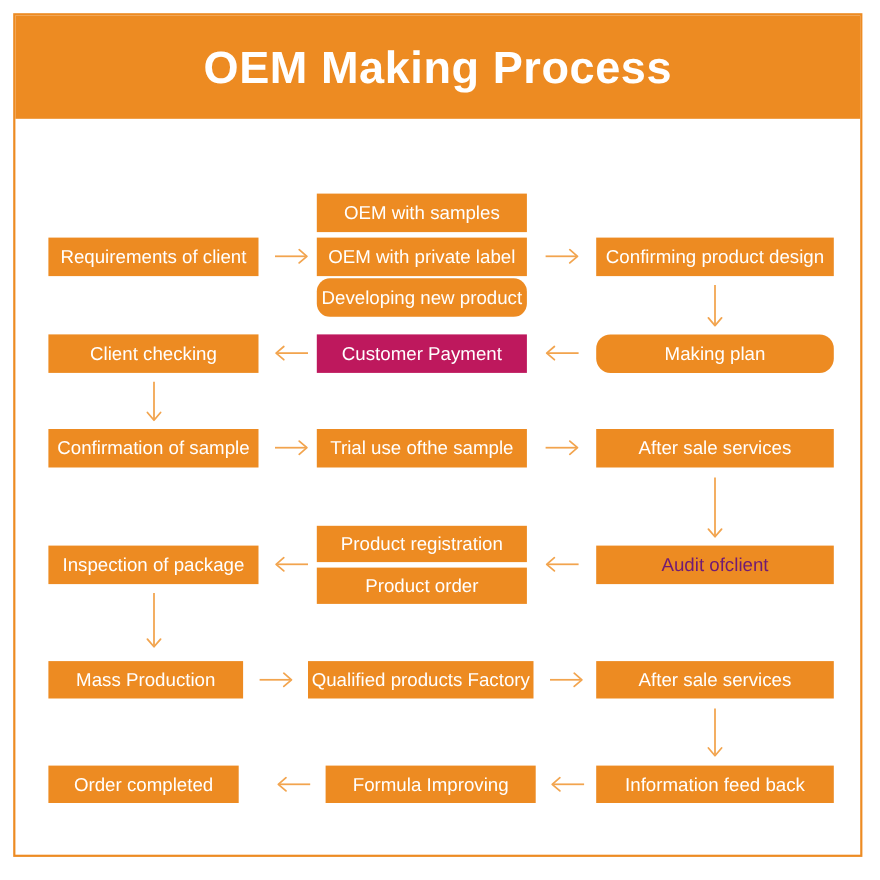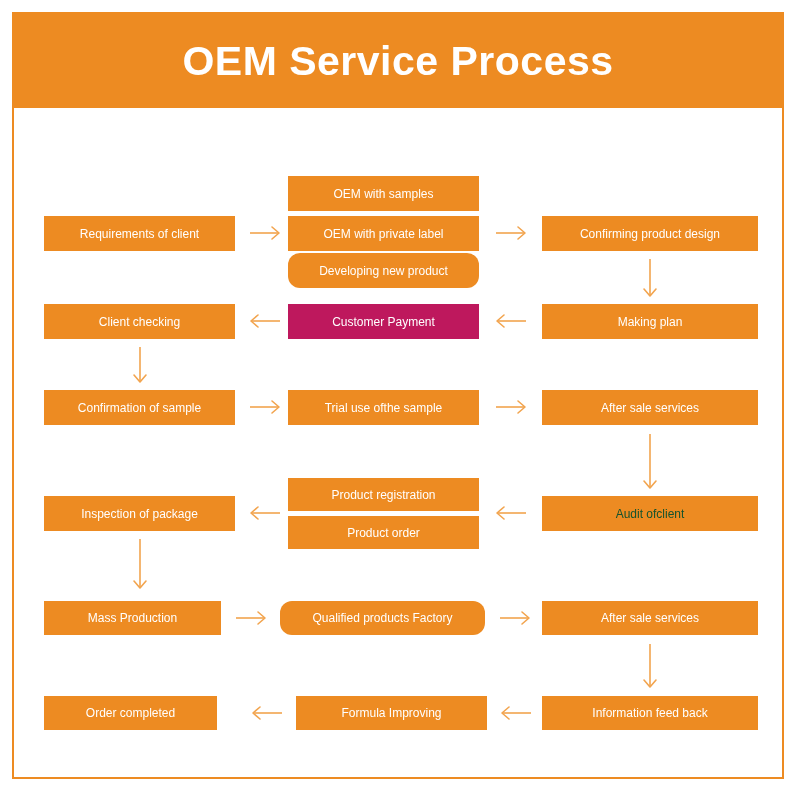--- a/index.html
+++ b/index.html
@@ -57,21 +57,21 @@
     height: 800px;
   }
 
   .node {
     position: absolute;
     background: #ED8B22;
     color: #ffffff;
     display: flex;
     align-items: center;
     justify-content: center;
-    font-size: 12px;
+    font-size: 17px;
     font-weight: 400;
     line-height: 1;
     text-align: center;
     box-sizing: border-box;
     padding: 0 6px;
     white-space: nowrap;
     font-family: "Liberation Sans", sans-serif;
   }
 
   
@@ -81,41 +81,41 @@
   }
   .arrow svg { display: block; overflow: visible; }
 </style>
 </head>
 <body>
 
 <div id="poster">
 </div>
 
 <div id="header-banner">
-  <div id="header-title">OEM Service Process</div>
+  <div id="header-title">OEM Making Process</div>
 </div>
 
 <div id="flow">
     <div class="node" style="left: 44px; top: 216px; width: 191px; height: 35px; background: rgb(237, 139, 34); color: rgb(255, 255, 255);">Requirements of client</div>
     <div class="node" style="left: 288px; top: 176px; width: 191px; height: 35px; background: rgb(237, 139, 34); color: rgb(255, 255, 255);">OEM with samples</div>
     <div class="node" style="left: 288px; top: 216px; width: 191px; height: 35px; background: rgb(237, 139, 34); color: rgb(255, 255, 255);">OEM with private label</div>
     <div class="node" style="left: 288px; top: 253px; width: 191px; height: 35px; background: rgb(237, 139, 34); color: rgb(255, 255, 255); border-radius: 12px;">Developing new product</div>
     <div class="node" style="left: 542px; top: 216px; width: 216px; height: 35px; background: rgb(237, 139, 34); color: rgb(255, 255, 255);">Confirming product design</div>
     <div class="node" style="left: 44px; top: 304px; width: 191px; height: 35px; background: rgb(237, 139, 34); color: rgb(255, 255, 255);">Client checking</div>
     <div class="node" style="left: 288px; top: 304px; width: 191px; height: 35px; background: #be185d; color: rgb(255, 255, 255);">Customer Payment</div>
-    <div class="node" style="left: 542px; top: 304px; width: 216px; height: 35px; background: rgb(237, 139, 34); color: rgb(255, 255, 255);">Making plan</div>
+    <div class="node" style="left: 542px; top: 304px; width: 216px; height: 35px; background: rgb(237, 139, 34); color: rgb(255, 255, 255); border-radius: 13px;">Making plan</div>
     <div class="node" style="left: 44px; top: 390px; width: 191px; height: 35px; background: rgb(237, 139, 34); color: rgb(255, 255, 255);">Confirmation of sample</div>
     <div class="node" style="left: 288px; top: 390px; width: 191px; height: 35px; background: rgb(237, 139, 34); color: rgb(255, 255, 255);">Trial use ofthe sample</div>
     <div class="node" style="left: 542px; top: 390px; width: 216px; height: 35px; background: rgb(237, 139, 34); color: rgb(255, 255, 255);">After sale services</div>
     <div class="node" style="left: 44px; top: 496px; width: 191px; height: 35px; background: rgb(237, 139, 34); color: rgb(255, 255, 255);">Inspection of package</div>
     <div class="node" style="left: 288px; top: 478px; width: 191px; height: 33px; background: rgb(237, 139, 34); color: rgb(255, 255, 255);">Product registration</div>
     <div class="node" style="left: 288px; top: 516px; width: 191px; height: 33px; background: rgb(237, 139, 34); color: rgb(255, 255, 255);">Product order</div>
-    <div class="node" style="left: 542px; top: 496px; width: 216px; height: 35px; background: rgb(237, 139, 34); color: #14532d;">Audit ofclient</div>
+    <div class="node" style="left: 542px; top: 496px; width: 216px; height: 35px; background: rgb(237, 139, 34); color: #701a75;">Audit ofclient</div>
     <div class="node" style="left: 44px; top: 601px; width: 177px; height: 34px; background: rgb(237, 139, 34); color: rgb(255, 255, 255);">Mass Production</div>
-    <div class="node" style="left: 280px; top: 601px; width: 205px; height: 34px; background: rgb(237, 139, 34); color: rgb(255, 255, 255); border-radius: 12px;">Qualified products Factory</div>
+    <div class="node" style="left: 280px; top: 601px; width: 205px; height: 34px; background: rgb(237, 139, 34); color: rgb(255, 255, 255);">Qualified products Factory</div>
     <div class="node" style="left: 542px; top: 601px; width: 216px; height: 34px; background: rgb(237, 139, 34); color: rgb(255, 255, 255);">After sale services</div>
     <div class="node" style="left: 44px; top: 696px; width: 173px; height: 34px; background: rgb(237, 139, 34); color: rgb(255, 255, 255);">Order completed</div>
     <div class="node" style="left: 296px; top: 696px; width: 191px; height: 34px; background: rgb(237, 139, 34); color: rgb(255, 255, 255);">Formula Improving</div>
     <div class="node" style="left: 542px; top: 696px; width: 216px; height: 34px; background: rgb(237, 139, 34); color: rgb(255, 255, 255);">Information feed back</div>
     <div class="arrow" style="left: 250px; top: 225px; width: 30px; height: 16px;">
       <svg width="30" height="16">
         <line x1="0" y1="8" x2="28" y2="8" stroke="#F2A44E" stroke-width="1.6"></line>
         <polyline points="22,2 29,8 22,14" fill="none" stroke="#F2A44E" stroke-width="1.6" stroke-linecap="round" stroke-linejoin="round"></polyline>
       </svg>
     </div>

